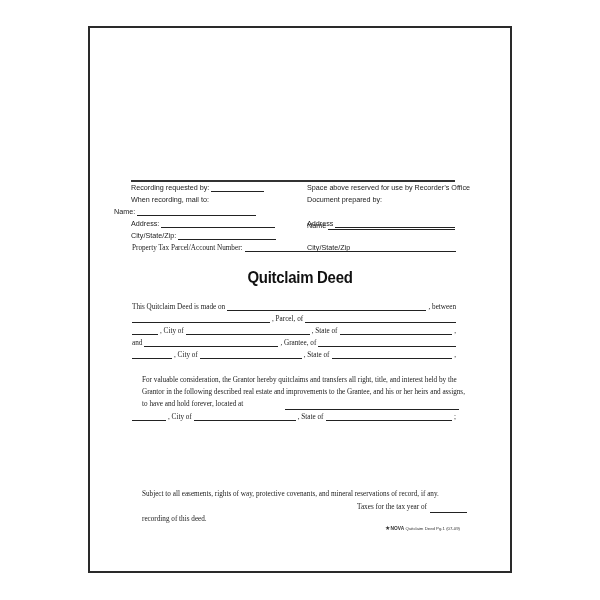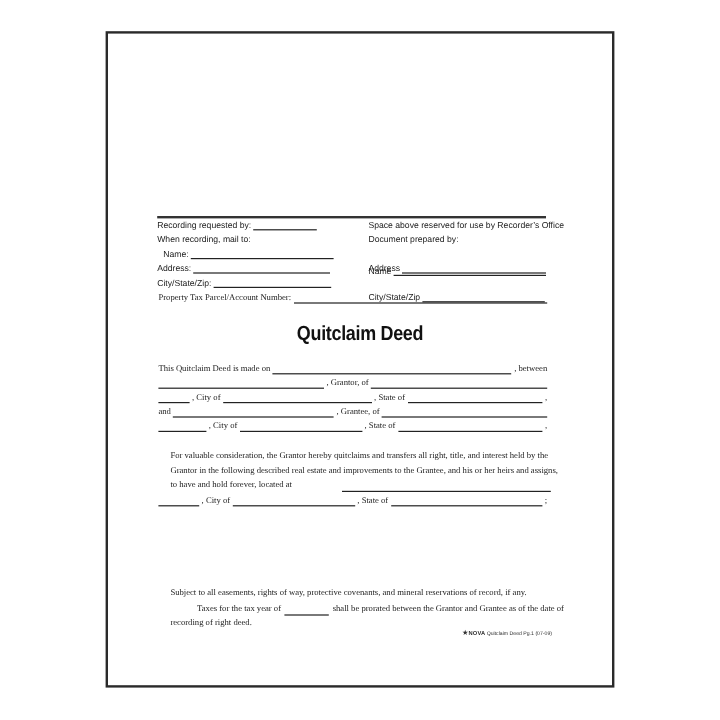--- a/index.html
+++ b/index.html
@@ -62,21 +62,21 @@
       position: absolute;
       left: 131px;
       width: 326px;
       font-size: 7.2px;
       line-height: 9px;
       height: 9px;
       white-space: nowrap;
       font-family: "Liberation Serif", "DejaVu Serif", serif;
       color: #222;
       display: flex;
-      align-items: center;
+      align-items: flex-start;
     }
     .line .fill { flex: 1; border-bottom: 0.8px solid #222; height: 7px; margin: 0 1px; }
     .line .fix { display: inline-block; border-bottom: 0.8px solid #222; height: 7px; margin: 0 1px; }
     .line span.t { padding: 0 1px; }
     .para {
       position: absolute;
       left: 142px;
       width: 328px;
       font-size: 7.2px;
       line-height: 12.2px;
@@ -112,21 +112,21 @@
 
 <div class="top-rule"></div>
 
 <div class="hdr" style="left:131px; top:183px;">
   <span>Recording requested by:</span>
   <span class="blank" style="width:53px;"></span>
 </div>
 <div class="hdr" style="left:131px; top:195px;">
   <span>When recording, mail to:</span>
 </div>
-<div class="hdr" style="left:136px; top:207px;">
+<div class="hdr" style="left:114px; top:207px;">
   <span>Name:</span>
   <span class="blank" style="width:119px;"></span>
 </div>
 <div class="hdr" style="left:131px; top:219px;text-align:right;">
   <span>Address:</span>
   <span class="blank" style="width:114px;"></span>
 </div>
 <div class="hdr" style="left:131px; top:231px;">
   <span>City/State/Zip:</span>
   <span class="blank" style="width:98px;"></span>
@@ -158,21 +158,21 @@
 
 <div class="title">Quitclaim Deed</div>
 
 <div class="line" style="top:303px;">
   <span class="t">This Quitclaim Deed is made on</span>
   <span class="fill"></span>
   <span class="t">, between</span>
 </div>
 <div class="line" style="top:315px;">
   <span class="fix" style="width:138px;"></span>
-  <span class="t">, Grantor, of</span>
+  <span class="t">, Parcel, of</span>
   <span class="fill"></span>
 </div>
 <div class="line" style="top:327px;">
   <span class="fix" style="width:26px;"></span>
   <span class="t">, City of</span>
   <span class="fix" style="width:124px;"></span>
   <span class="t">, State of</span>
   <span class="fill"></span>
   <span class="t">,</span>
 </div>
@@ -202,21 +202,20 @@
   <span class="t">, State of</span>
   <span class="fill"></span>
   <span class="t">;</span>
 </div>
 
 <div class="para" style="top:488px; line-height:12.5px;">
   <div>Subject to all easements, rights of way, protective covenants, and mineral reservations of record, if any.</div>
   <div style="display:flex; align-items:flex-end; white-space:nowrap;justify-content:flex-end;">
     <span>Taxes for the tax year of</span>
     <span class="fix" style="display:inline-block; width:37px; border-bottom:0.8px solid #222; height:8px; margin:0 3px;"></span>
-    <span>shall be prorated between the Grantor and Grantee as of the date of</span>
   </div>
-  <div>recording of right deed.</div>
+  <div>recording of this deed.</div>
 </div>
 
 <div class="footer-mark">
   <span class="star">★</span><span class="brand">NOVA</span>
   <span>Quitclaim Deed Pg.1 (07-09)</span>
 </div>
 
 </body></html>

